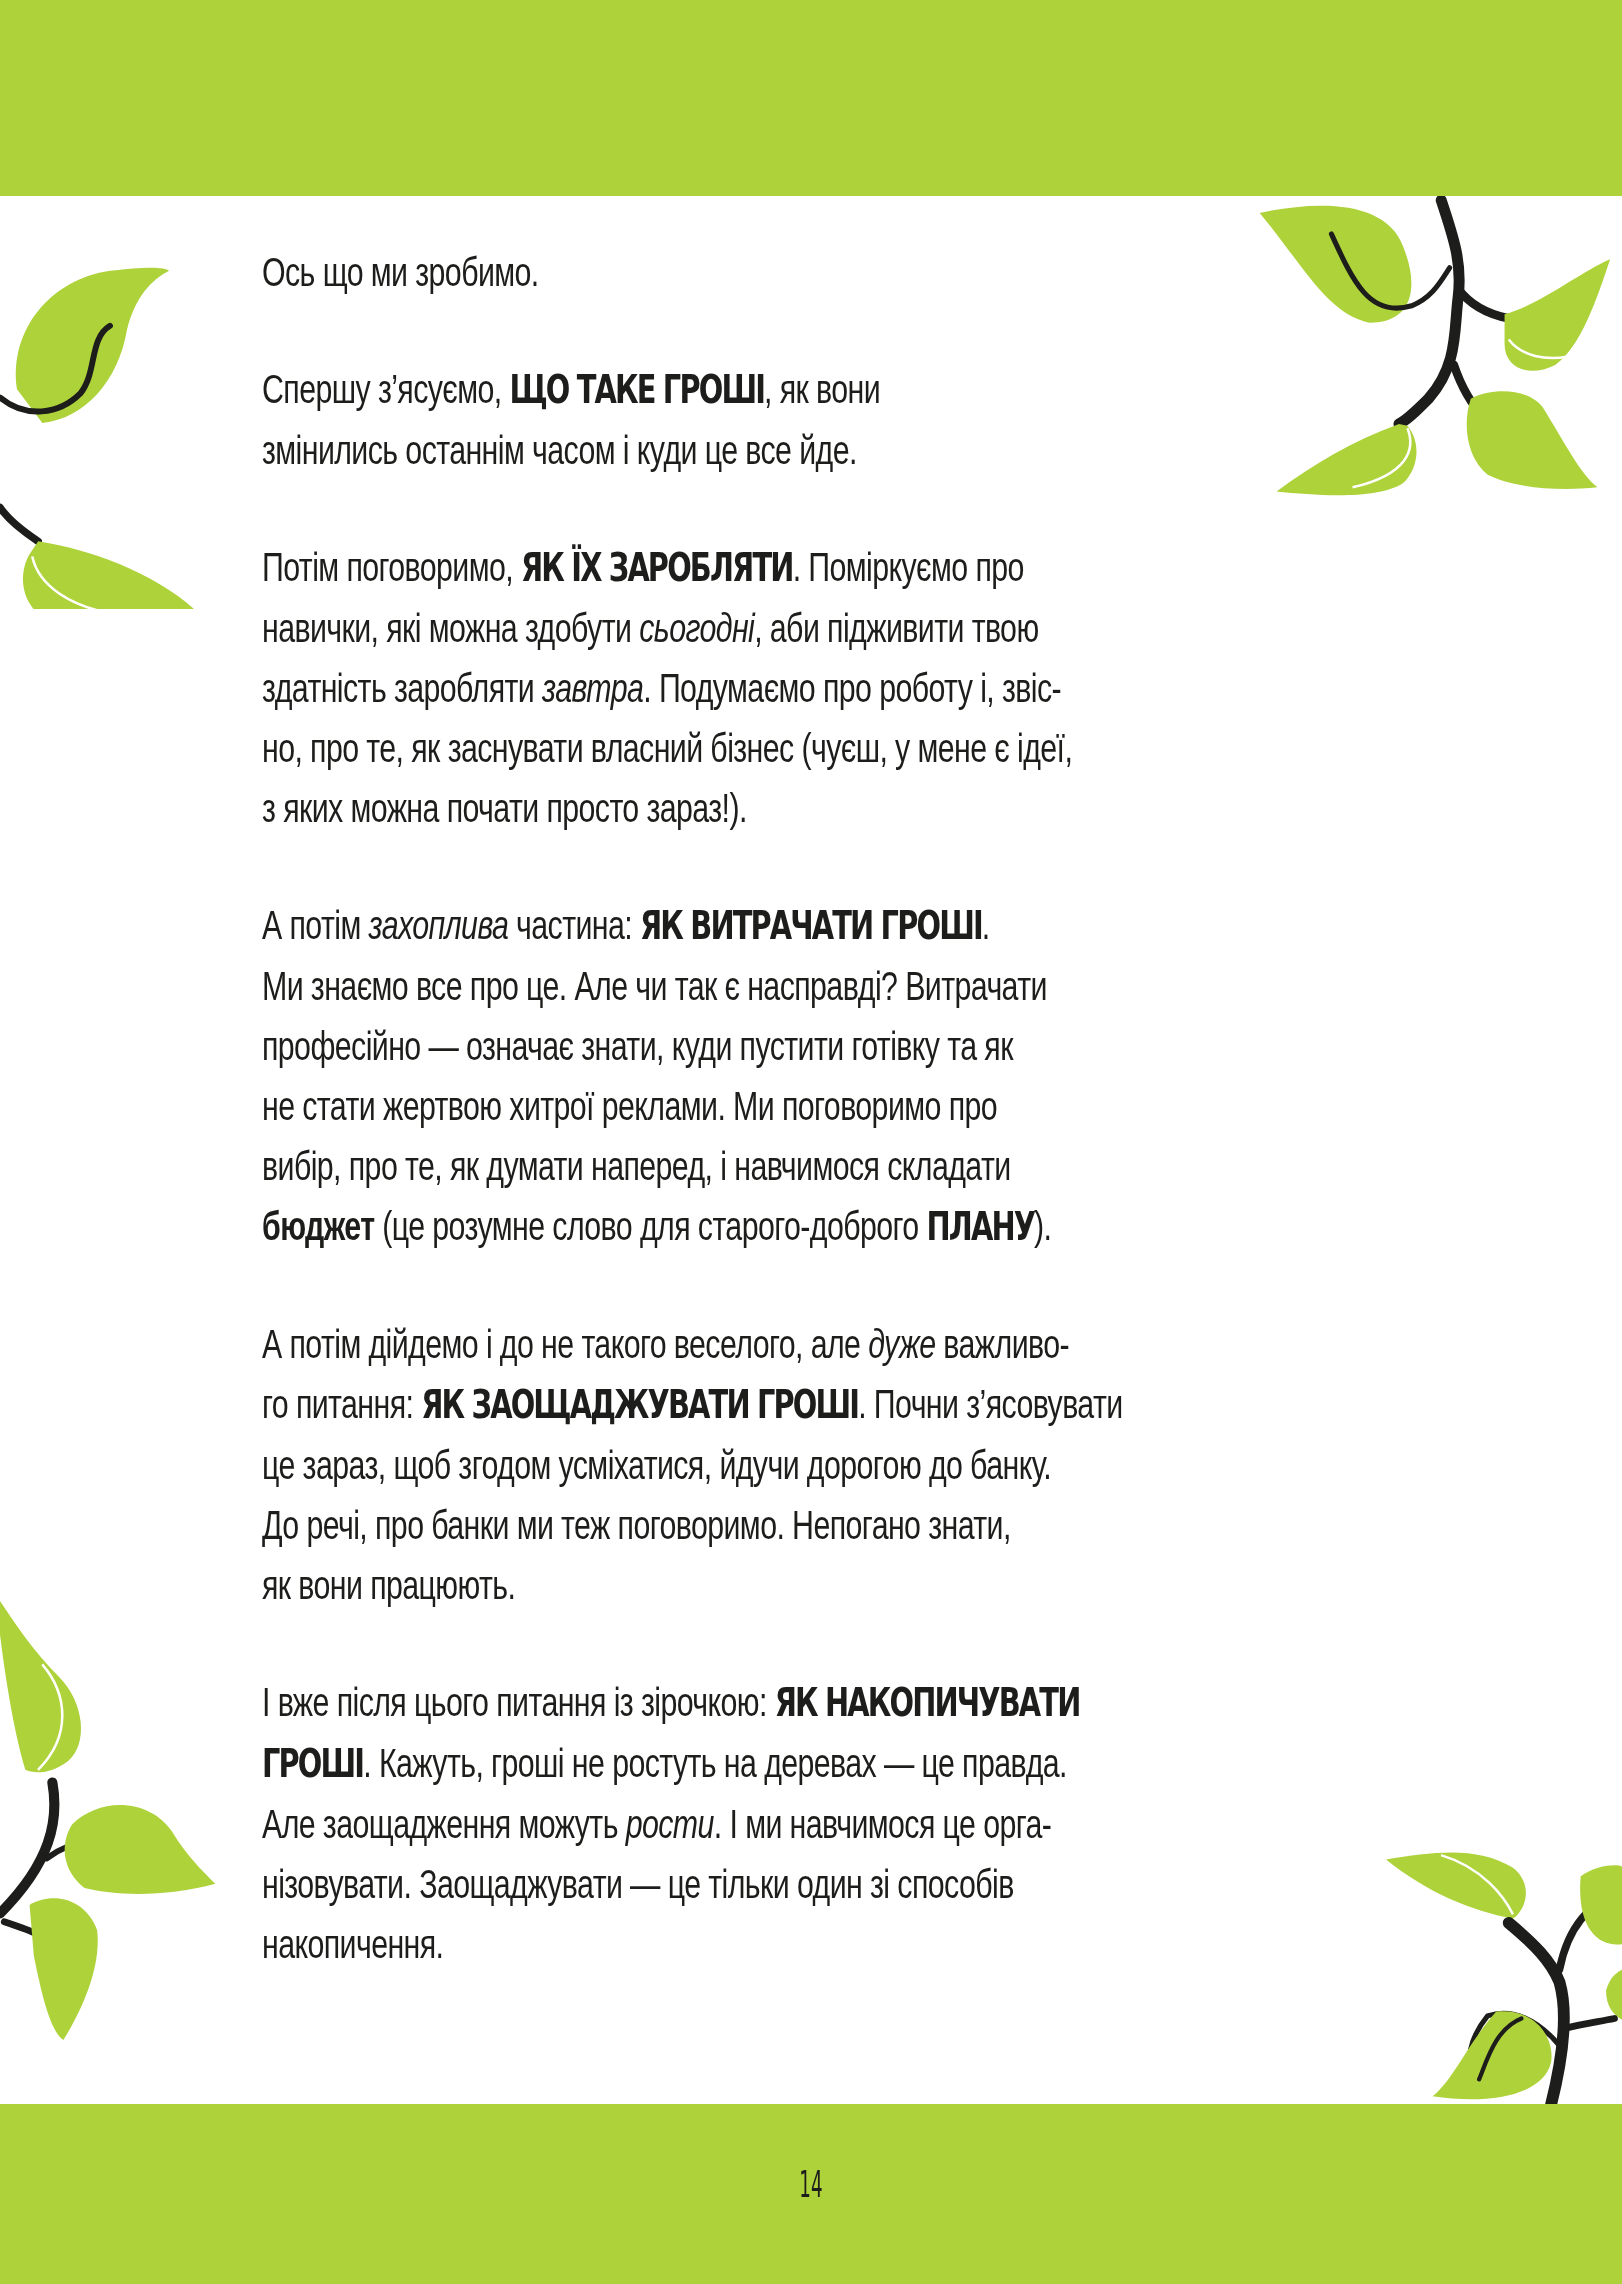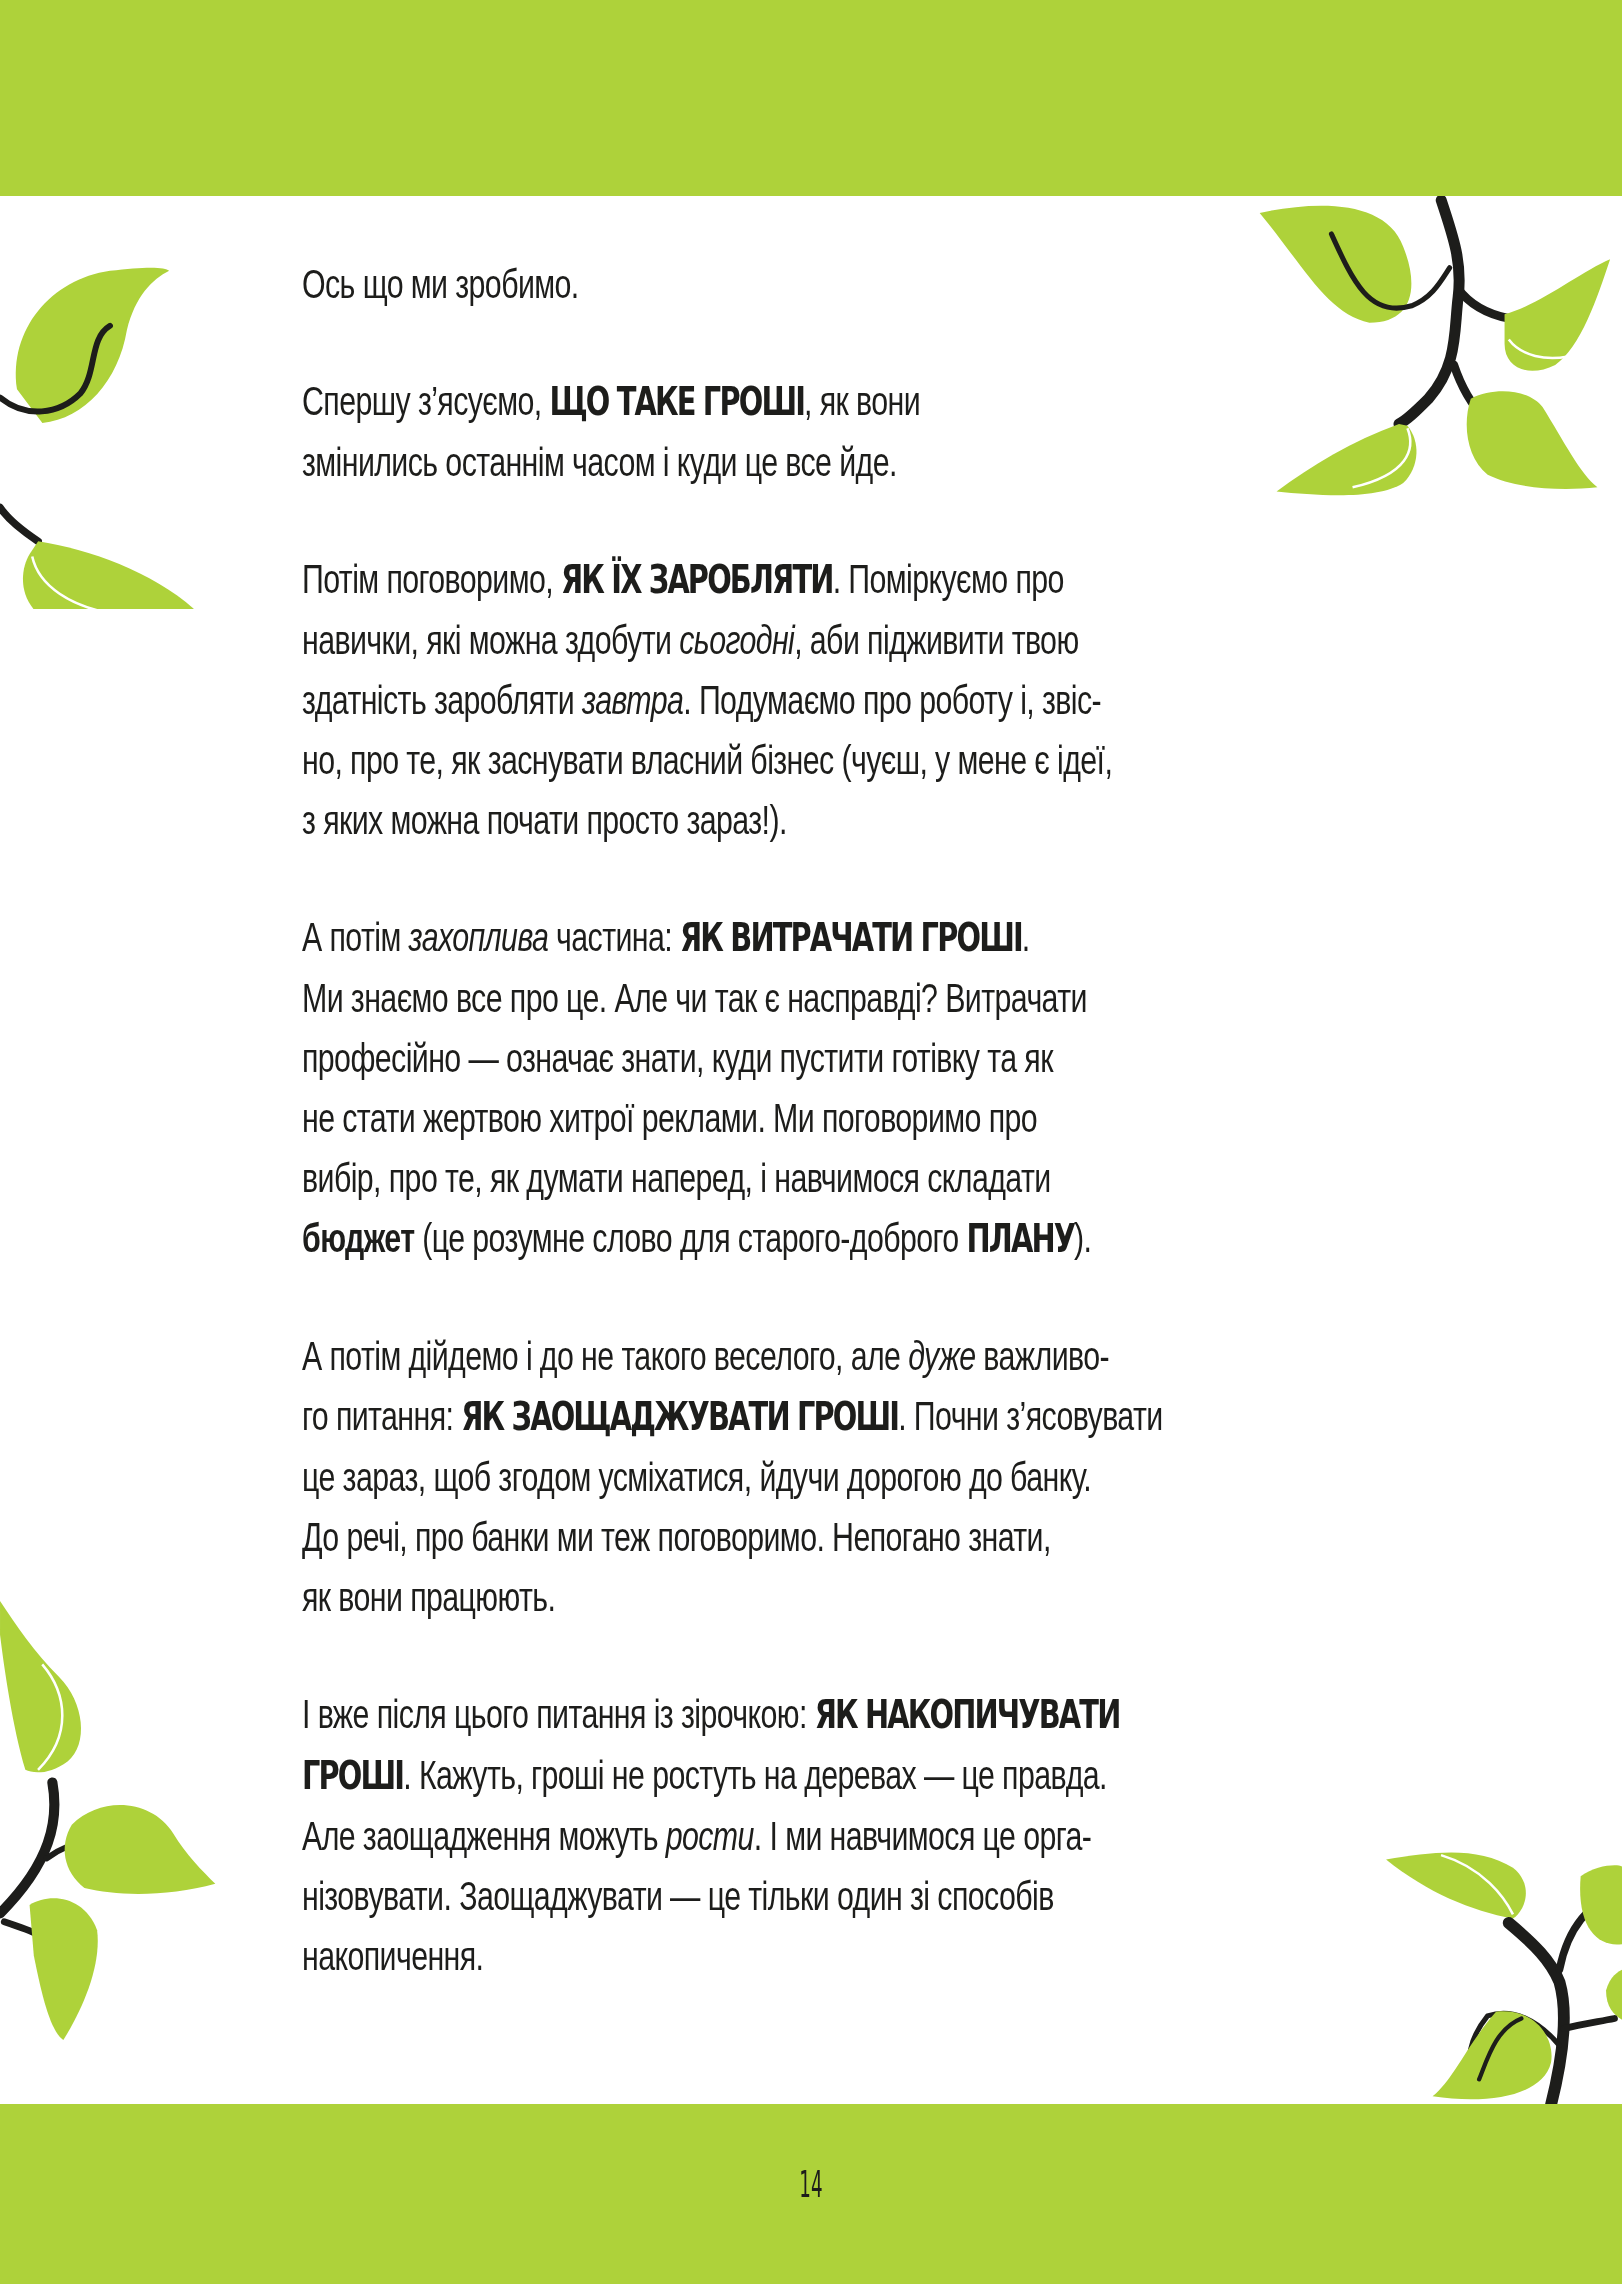--- a/index.html
+++ b/index.html
@@ -2,21 +2,21 @@
 <html style="font-size:13.5px"><head>
 <meta charset="utf-8">
 <style>
   html, body { margin:0; padding:0; }
   body { width:1622px; height:2284px; position:relative; background:#ffffff; overflow:hidden;
          font-family:"Liberation Sans Narrow","Liberation Sans", sans-serif; color:#1d1d1b; }
   .band-top { position:absolute; left:0; top:0; width:1622px; height:196px; background:#aed23a; }
   .band-bottom { position:absolute; left:0; top:2104px; width:1622px; height:180px; background:#aed23a; }
   .page-num { position:absolute; left:0; width:1622px; top:2163px; text-align:center; font-size:37px;
               font-family:"DejaVu Sans Condensed","DejaVu Sans", sans-serif; color:#1d1d1b; transform:scaleX(0.55); }
-  .content { position:absolute; left:262px; top:254px; width:1098px;margin-left:40px; }
+  .content { position:absolute; left:262px; top:242px; width:1098px; }
   .para { margin:0 0 57px 0; font-size:41px; line-height:60px; transform-origin:left top; letter-spacing:-0.8px; }
   .para span { }
   .hl { font-family:"DejaVu Sans", sans-serif; font-weight:bold; letter-spacing:-2.5px; font-size:39px; }
   .it { font-style:italic; }
   .b { font-weight:bold; }
   .vine { position:absolute; }
   .text-inner { transform:scaleX(0.74); transform-origin:left top; width:1487px; }
 </style>
 </head>
 <body>

